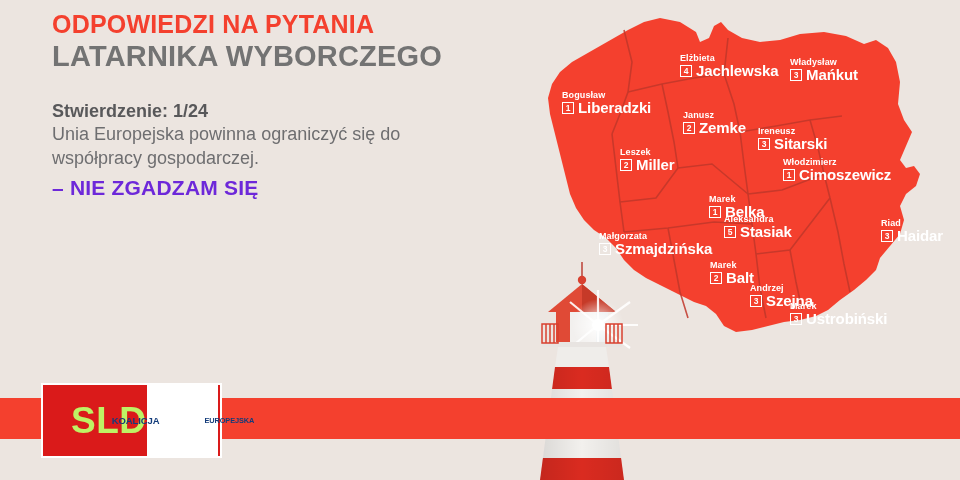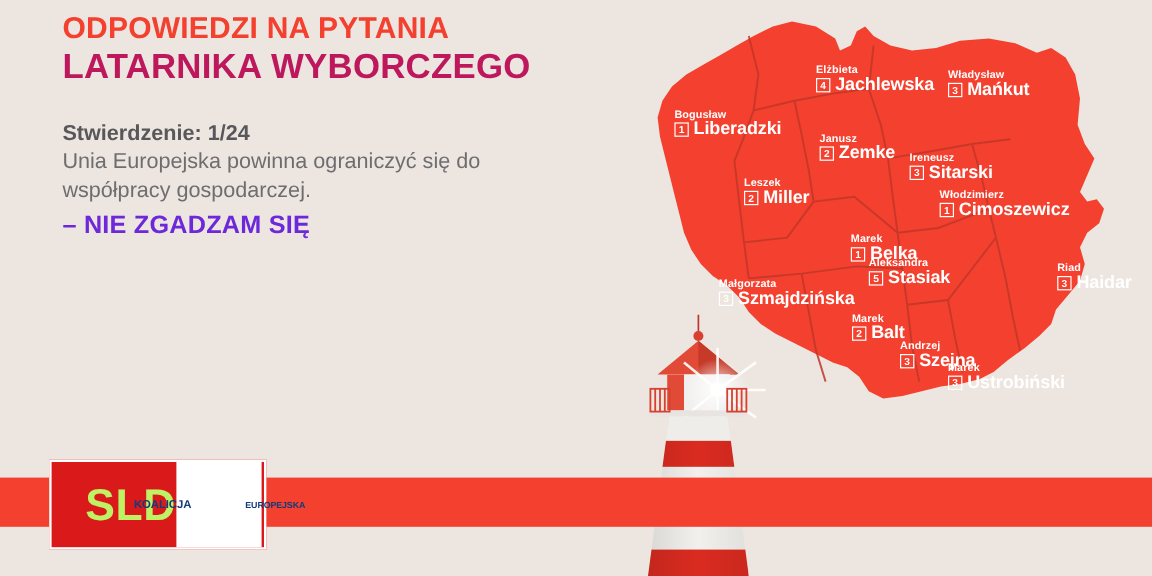--- a/index.html
+++ b/index.html
@@ -21,21 +21,21 @@
   }
 
   
   .left-col { position:absolute; left:52px; top:10px; width:440px; }
 
   .head-1 {
     font-size:25px; font-weight:bold; color:#F4402E;
     letter-spacing:.2px; line-height:1.18;
   }
   .head-2 {
-    font-size:29px; font-weight:bold; color:#be185d;
+    font-size:29px; font-weight:bold; color:#737373;
     letter-spacing:.2px; line-height:1.18; margin-top:-1px;
   }
 
   .stmt-block { margin-top:27px; }
   .stmt-num {
     font-size:18px; font-weight:bold; color:#58585A;
     line-height:1.3;
   }
   .stmt-text {
     font-size:18px; color:#6E6E70; line-height:1.33;

